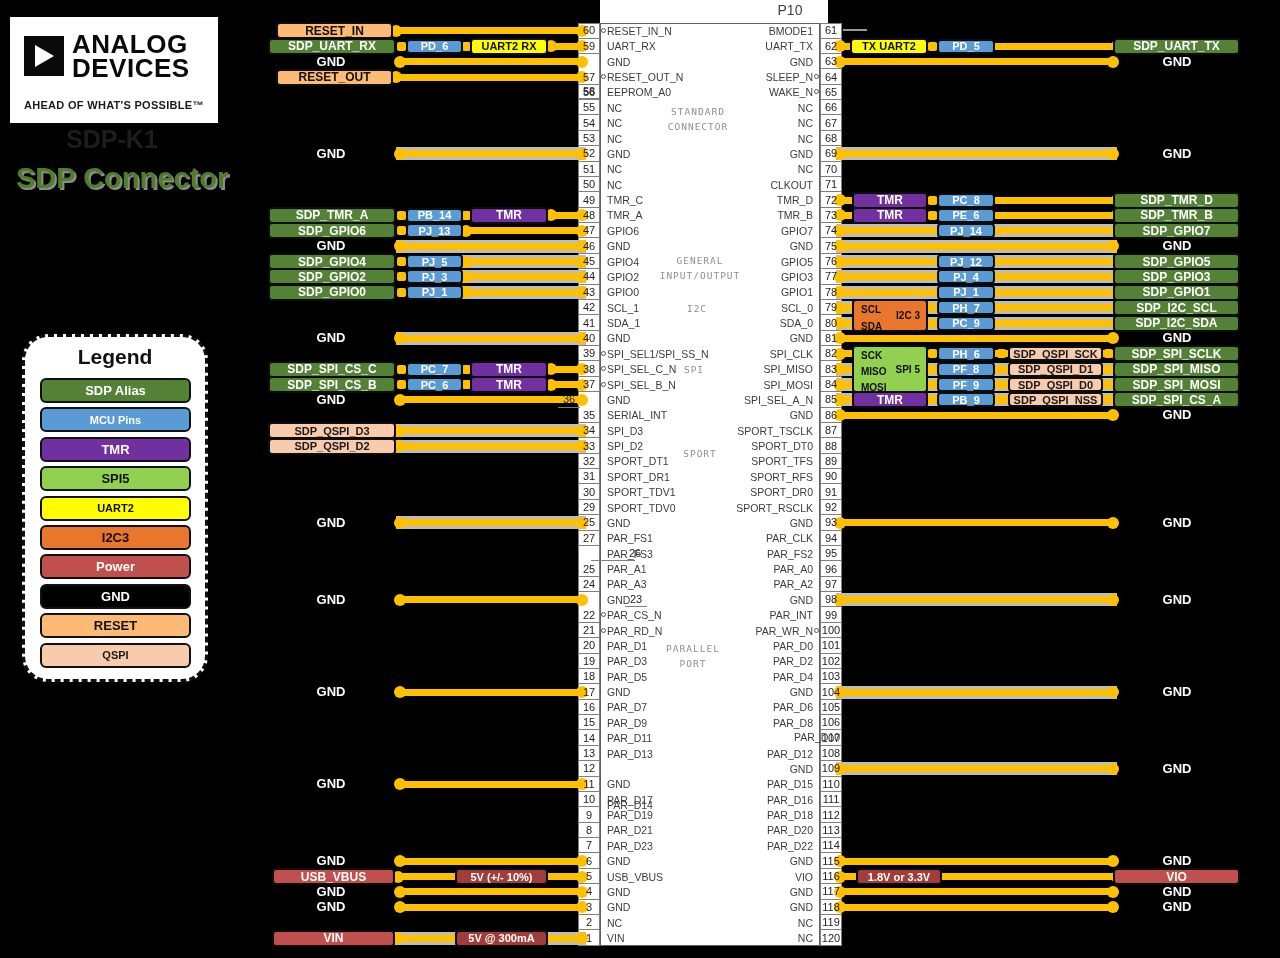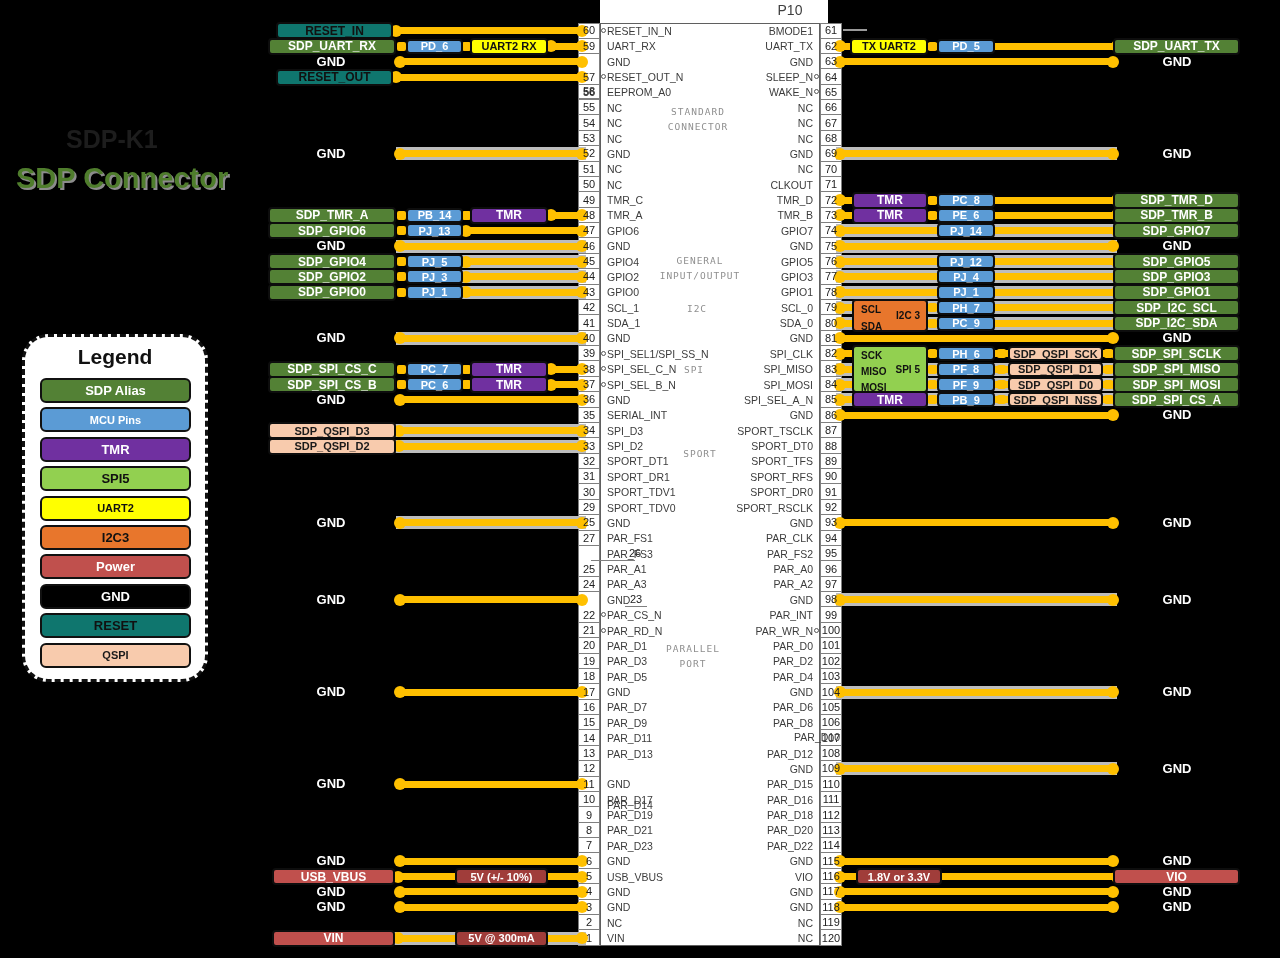--- a/index.html
+++ b/index.html
@@ -29,21 +29,21 @@
   .bx-alias{background:#538135;color:#fff;}
   .bx-alias_power{background:#C0504D;color:#fff;}
   .bx-mcu{background:#5B9BD5;color:#fff;font-size:11px;}
   .bx-tmr{background:#7030A0;color:#fff;}
   .bx-spi5{background:#92D050;color:#111;}
   .bx-uart{background:#FFFF00;color:#111;font-size:11px;}
   .bx-i2c{background:#E8762C;color:#111;}
   .bx-power{background:#C0504D;color:#fff;}
   .bx-note{background:#A03D3A;color:#fff;font-size:11px;}
   .bx-gnd{background:#000;color:#fff;}
-  .bx-reset{background:#0f766e;color:#111;}
+  .bx-reset{background:#fdba74;color:#111;}
   .bx-qspi{background:#F8CBAD;color:#1a1a1a;font-size:11px;}
   .span-lab{position:absolute;font-size:10px;font-weight:bold;color:#111;}
   
   .wire{position:absolute;height:7px;background:#FFC000;border-radius:4px;}
   .wire:before,.wire:after{content:"";position:absolute;width:12px;height:12px;border-radius:50%;background:#FFC000;top:-2.5px;}
   .wire:before{left:-4px;} .wire:after{right:-4px;}
   .wshadow{position:absolute;height:13px;background:#BDBDBD;}
   .dot{position:absolute;width:9px;height:9px;border-radius:2px;background:#FFC000;}
   .gtxt{position:absolute;width:90px;text-align:center;font-size:13px;font-weight:bold;color:#fff;}
   
@@ -60,20 +60,28 @@
   .sect-line{position:absolute;transform:translateX(-50%);font-family:"DejaVu Sans Mono",monospace;
              font-size:9.5px;letter-spacing:1px;color:#8f8f8f;white-space:nowrap;}
   .bubble{position:absolute;width:5px;height:5px;border:1px solid #555;border-radius:50%;background:#fff;box-sizing:border-box;}
   #pin61-stub{position:absolute;left:843px;top:29px;width:24px;height:2px;background:#9a9a9a;}
 </style>
 </head>
 <body>
 
 <div id="canvas">
 
+  <div id="brand">
+    <div id="logo-sq">
+        <div id="logo-tri"></div>
+      </div>
+    <div class="brand-line" id="brand-l1">ANALOG</div>
+    <div class="brand-line" id="brand-l2">DEVICES</div>
+    <div id="tagline">AHEAD OF WHAT'S POSSIBLE™</div>
+  </div>
 
   <div id="page-title">SDP-K1</div>
   <div id="page-subtitle">SDP Connector</div>
 
   <div id="legend">
     <div id="legend-title">Legend</div>
   <div class="legend-item bx-alias" style="top: 41px;">SDP Alias</div>
       <div class="legend-item bx-mcu" style="top: 70.4px;">MCU Pins</div>
       <div class="legend-item bx-tmr" style="top: 99.8px;">TMR</div>
       <div class="legend-item bx-spi5" style="top: 129.2px;">SPI5</div>
@@ -342,21 +350,21 @@
       <div class="ncell" style="left: 578px; top: 315.337px; height: 15.375px;">41</div>
       <div class="plabel" style="left: 607px; top: 317.025px;">SDA_1</div>
       <div class="ncell" style="left: 578px; top: 330.712px; height: 15.375px;">40</div>
       <div class="plabel" style="left: 607px; top: 332.4px;">GND</div>
       <div class="ncell" style="left: 578px; top: 346.087px; height: 15.375px;">39</div>
       <div class="plabel" style="left: 607px; top: 347.775px;">SPI_SEL1/SPI_SS_N</div>
       <div class="ncell" style="left: 578px; top: 361.462px; height: 15.375px;">38</div>
       <div class="plabel" style="left: 607px; top: 363.15px;">SPI_SEL_C_N</div>
       <div class="ncell" style="left: 578px; top: 376.837px; height: 15.375px;">37</div>
       <div class="plabel" style="left: 607px; top: 378.525px;">SPI_SEL_B_N</div>
-      <div class="ncell" style="left: 578px; top: 392.212px; height: 15.375px;">36</div>
+      <div class="ncell" style="left: 558px; top: 392.212px; height: 15.375px;">36</div>
       <div class="plabel" style="left: 607px; top: 393.9px;">GND</div>
       <div class="ncell" style="left: 578px; top: 407.587px; height: 15.375px;">35</div>
       <div class="plabel" style="left: 607px; top: 409.275px;">SERIAL_INT</div>
       <div class="ncell" style="left: 578px; top: 422.962px; height: 15.375px;">34</div>
       <div class="plabel" style="left: 607px; top: 424.65px;">SPI_D3</div>
       <div class="ncell" style="left: 578px; top: 438.337px; height: 15.375px;">33</div>
       <div class="plabel" style="left: 607px; top: 440.025px;">SPI_D2</div>
       <div class="ncell" style="left: 578px; top: 453.712px; height: 15.375px;">32</div>
       <div class="plabel" style="left: 607px; top: 455.4px;">SPORT_DT1</div>
       <div class="ncell" style="left: 578px; top: 469.087px; height: 15.375px;">31</div>

